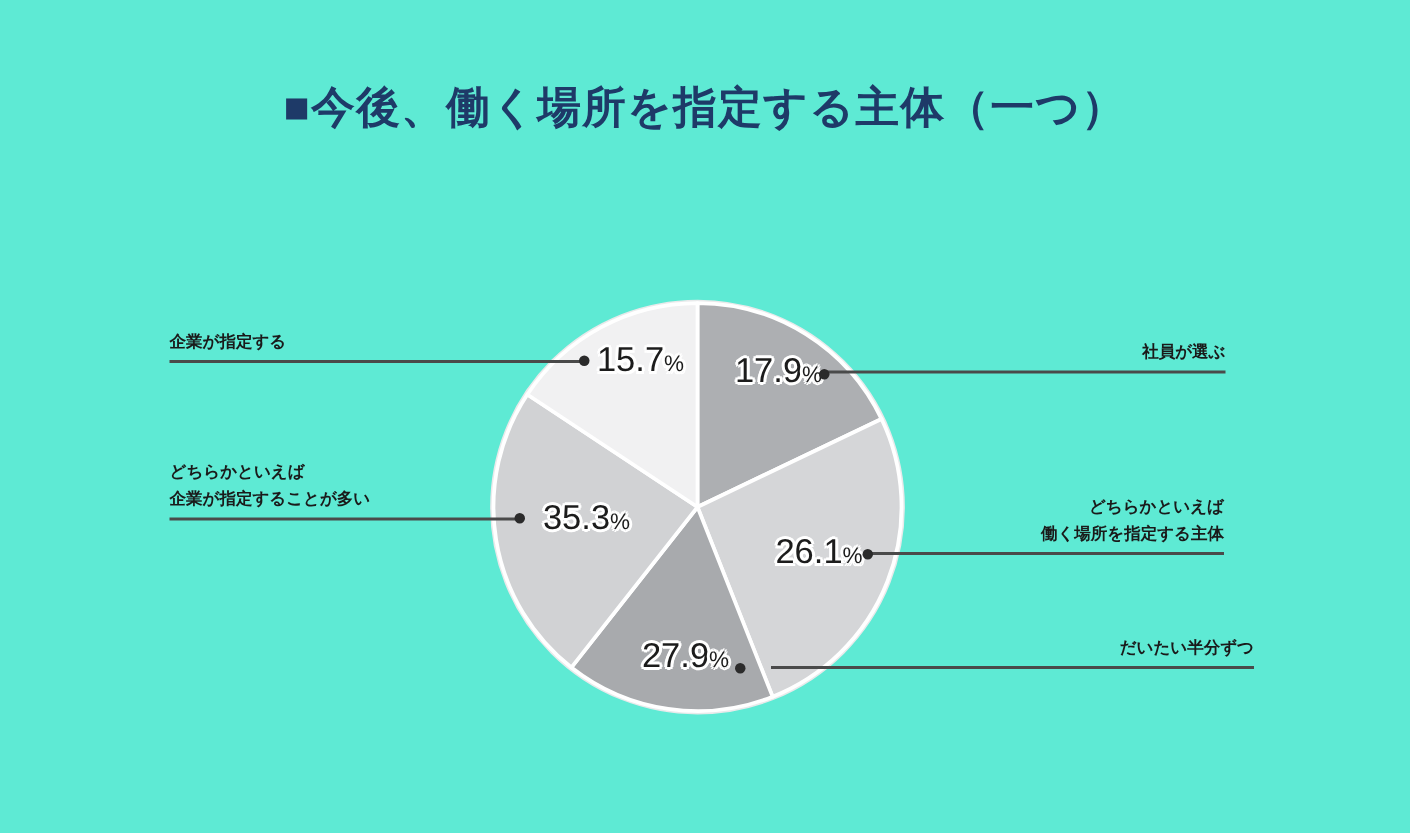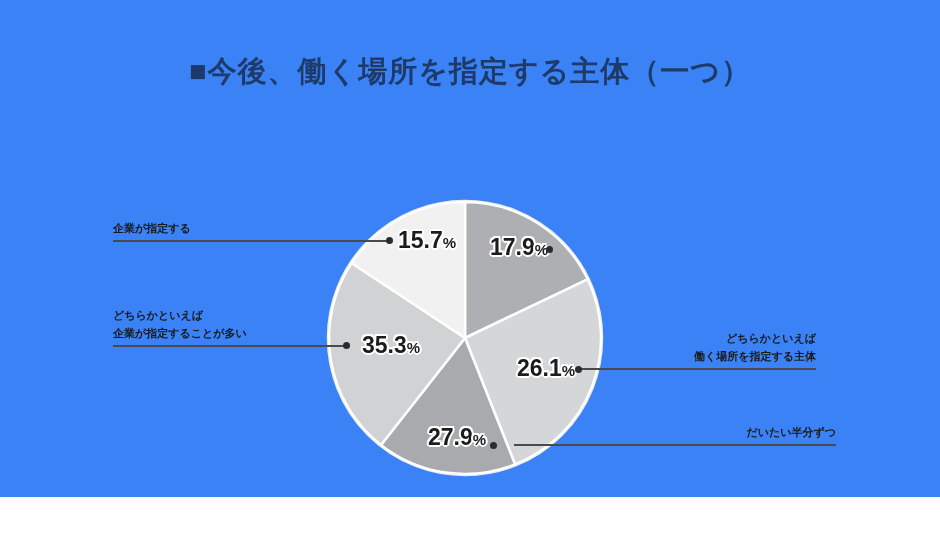--- a/index.html
+++ b/index.html
@@ -1,38 +1,38 @@
 <!DOCTYPE html>
 <html><head>
 <meta charset="utf-8">
 <style>
   html,body{margin:0;padding:0;background:#ffffff;}
   .page{
     position:relative;
-    width:940px;height:497px;
-    background:#3b82f6;
+    width:940px;height:555px;
+    background:#5eead4;
     overflow:hidden;
     font-family:"Liberation Sans","DejaVu Sans",sans-serif;
   }
   .chart-title{
     position:absolute;
     left:0;top:52px;width:940px;
     text-align:center;
     font-size:29px;
     font-weight:700;
     letter-spacing:1px;
     color:#1e3a68;
   }
   #pie-svg{position:absolute;left:0;top:0;width:940px;height:555px;}
   
   .pct{
     position:absolute;
     transform:translate(-50%,-50%);
     white-space:nowrap;
-    font-weight:700;
+    font-weight:400;
     color:#1c1c1c;
     text-shadow:2px 0 0 #fff,-2px 0 0 #fff,0 2px 0 #fff,0 -2px 0 #fff,
                 1.5px 1.5px 0 #fff,-1.5px 1.5px 0 #fff,1.5px -1.5px 0 #fff,-1.5px -1.5px 0 #fff;
   }
   .pct .num{font-size:23px;}
   .pct .sign{font-size:15px;}
   .pct-0{left:519px;top:247px;}
   .pct-1{left:546px;top:368px;}
   .pct-2{left:457px;top:437px;}
   .pct-3{left:391px;top:345px;}
@@ -90,20 +90,23 @@
   <div class="pct pct-2">
     <span class="num">27.9</span><span class="sign">%</span>
   </div>
   <div class="pct pct-3">
     <span class="num">35.3</span><span class="sign">%</span>
   </div>
   <div class="pct pct-4">
     <span class="num">15.7</span><span class="sign">%</span>
   </div>
 
+  <div class="callout right co-employee">
+    <span>社員が選ぶ</span>
+  </div>
   <div class="callout right co-rather-emp">
     <span>どちらかといえば</span><br>
     <span>働く場所を指定する主体</span>
   </div>
   <div class="callout right co-half">
     <span>だいたい半分ずつ</span>
   </div>
 
   <div class="callout left co-company">
     <span>企業が指定する</span>

